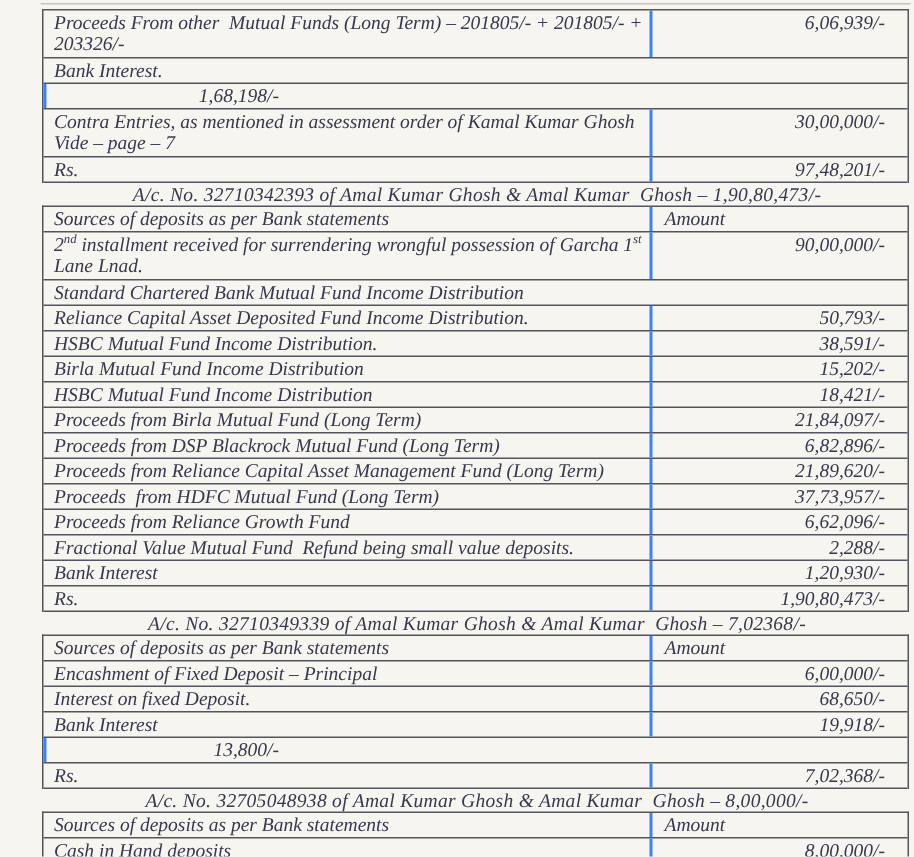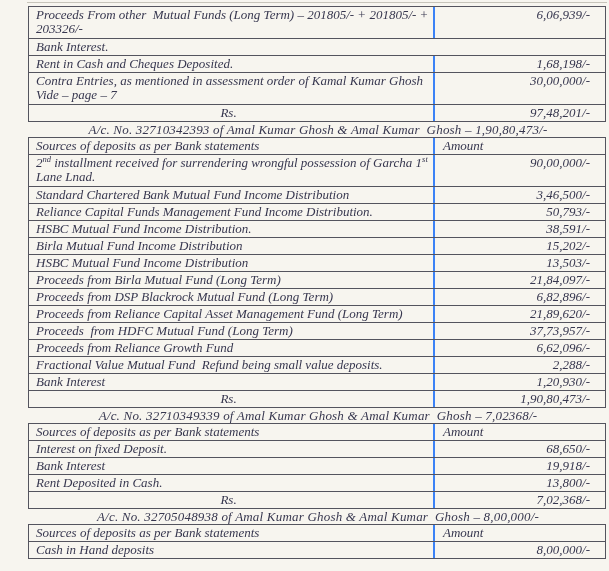--- a/index.html
+++ b/index.html
@@ -55,40 +55,39 @@
     border-left: 2px solid #3b82f6;
     text-align: right;
     padding: 1px 15px 1px 4px;
   }
   .row.hdr .cell-amt {
     text-align: left;
     padding-left: 8px;
     font-style: italic;
   }
   .row.total .cell-desc {
-    text-align: center;
+    text-align: left;
     padding-right: 12px;
   }
   sup { font-size: 8.5px; line-height: 0; vertical-align: super; font-style: italic; }
 </style>
 </head>
 <body>
 
 <div class="scan-top-line"></div>
 <div class="doc">
     <div class="tbl">
       <div class="row tall">
         <div class="cell-desc">Proceeds From other  Mutual Funds (Long Term) – 201805/- + 201805/- + 203326/-</div>
         <div class="cell-amt">6,06,939/-</div>
       </div>
       <div class="row">
         <div class="cell-desc">Bank Interest.</div>
       </div>
       <div class="row">
-        <div class="cell-desc">Rent in Cash and Cheques Deposited.</div>
         <div class="cell-amt">1,68,198/-</div>
       </div>
       <div class="row tall">
         <div class="cell-desc">Contra Entries, as mentioned in assessment order of Kamal Kumar Ghosh Vide – page – 7</div>
         <div class="cell-amt">30,00,000/-</div>
       </div>
       <div class="row total">
         <div class="cell-desc">Rs.</div>
         <div class="cell-amt">97,48,201/-</div>
       </div>
@@ -98,37 +97,36 @@
       <div class="row hdr">
         <div class="cell-desc">Sources of deposits as per Bank statements</div>
         <div class="cell-amt">Amount</div>
       </div>
       <div class="row tall">
         <div class="cell-desc">2<sup>nd</sup> installment received for surrendering wrongful possession of Garcha 1<sup>st</sup> Lane Lnad.</div>
         <div class="cell-amt">90,00,000/-</div>
       </div>
       <div class="row">
         <div class="cell-desc">Standard Chartered Bank Mutual Fund Income Distribution</div>
-        <div class="cell-amt">3,46,500/-</div>
       </div>
       <div class="row">
-        <div class="cell-desc">Reliance Capital Funds Management Fund Income Distribution.</div>
+        <div class="cell-desc">Reliance Capital Asset Deposited Fund Income Distribution.</div>
         <div class="cell-amt">50,793/-</div>
       </div>
       <div class="row">
         <div class="cell-desc">HSBC Mutual Fund Income Distribution.</div>
         <div class="cell-amt">38,591/-</div>
       </div>
       <div class="row">
         <div class="cell-desc">Birla Mutual Fund Income Distribution</div>
         <div class="cell-amt">15,202/-</div>
       </div>
       <div class="row">
         <div class="cell-desc">HSBC Mutual Fund Income Distribution</div>
-        <div class="cell-amt">13,503/-</div>
+        <div class="cell-amt">18,421/-</div>
       </div>
       <div class="row">
         <div class="cell-desc">Proceeds from Birla Mutual Fund (Long Term)</div>
         <div class="cell-amt">21,84,097/-</div>
       </div>
       <div class="row">
         <div class="cell-desc">Proceeds from DSP Blackrock Mutual Fund (Long Term)</div>
         <div class="cell-amt">6,82,896/-</div>
       </div>
       <div class="row">
@@ -156,29 +154,32 @@
         <div class="cell-amt">1,90,80,473/-</div>
       </div>
     </div>
     <div class="acct-heading">A/c. No. 32710349339 of Amal Kumar Ghosh &amp; Amal Kumar  Ghosh – 7,02368/-</div>
     <div class="tbl">
       <div class="row hdr">
         <div class="cell-desc">Sources of deposits as per Bank statements</div>
         <div class="cell-amt">Amount</div>
       </div>
       <div class="row">
+        <div class="cell-desc">Encashment of Fixed Deposit – Principal</div>
+        <div class="cell-amt">6,00,000/-</div>
+      </div>
+      <div class="row">
         <div class="cell-desc">Interest on fixed Deposit.</div>
         <div class="cell-amt">68,650/-</div>
       </div>
       <div class="row">
         <div class="cell-desc">Bank Interest</div>
         <div class="cell-amt">19,918/-</div>
       </div>
       <div class="row">
-        <div class="cell-desc">Rent Deposited in Cash.</div>
         <div class="cell-amt">13,800/-</div>
       </div>
       <div class="row total">
         <div class="cell-desc">Rs.</div>
         <div class="cell-amt">7,02,368/-</div>
       </div>
     </div>
     <div class="acct-heading">A/c. No. 32705048938 of Amal Kumar Ghosh &amp; Amal Kumar  Ghosh – 8,00,000/-</div>
     <div class="tbl">
       <div class="row hdr">

